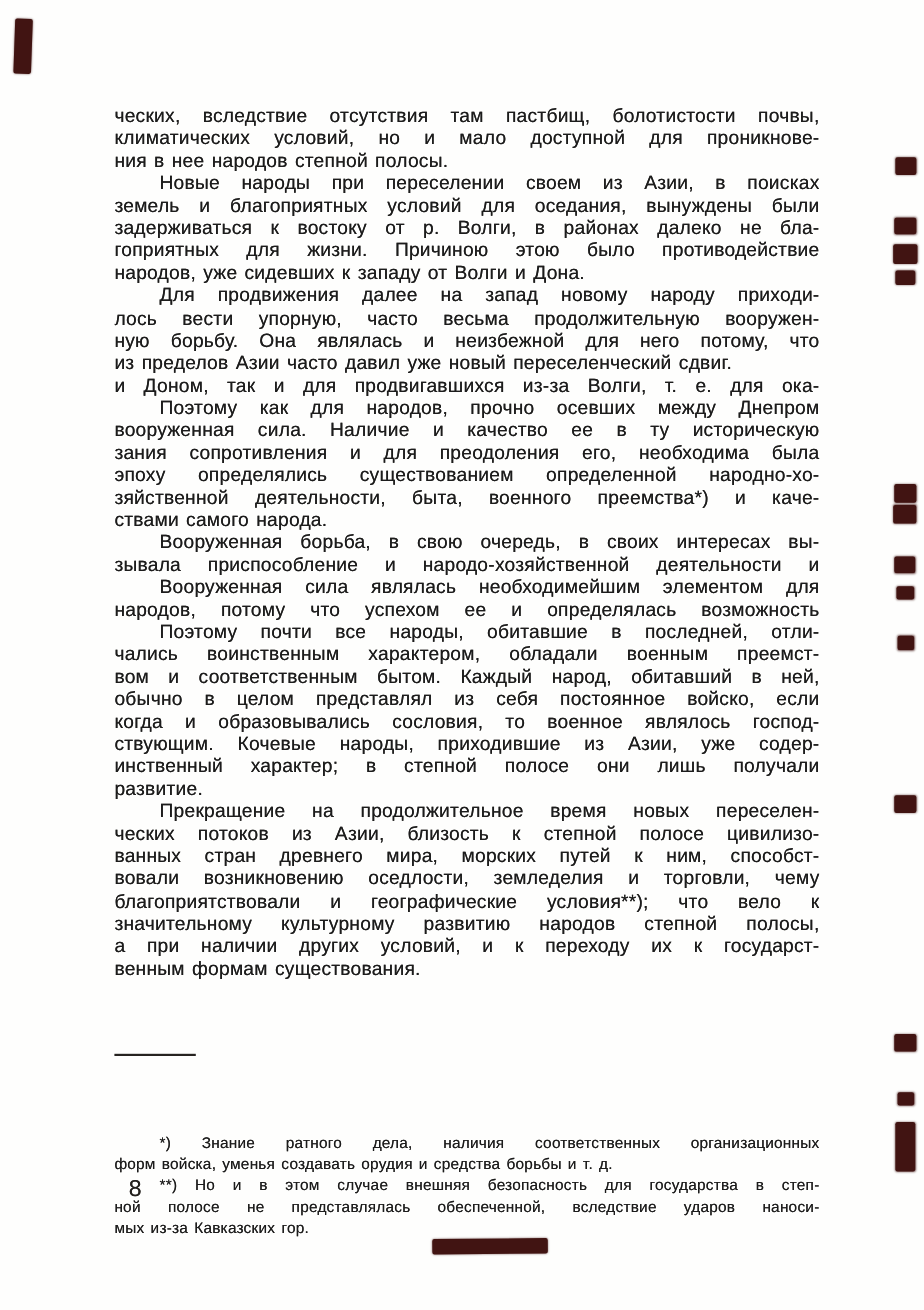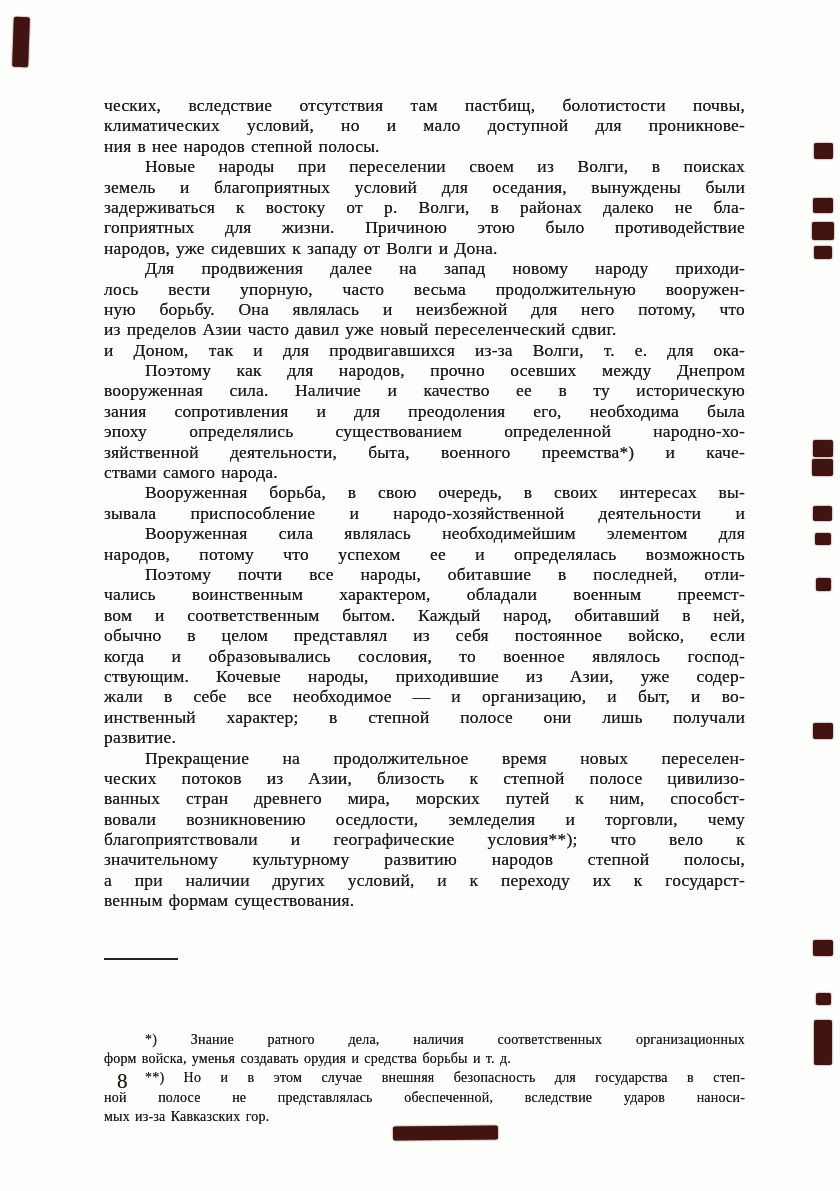--- a/index.html
+++ b/index.html
@@ -5,21 +5,21 @@
   html, body {
     margin: 0; padding: 0;
     width: 840px; height: 1191px;
     overflow: hidden;
     background: #ffffff;
   }
   .page {
     position: relative;
     width: 840px; height: 1191px;
     background: #fefefd;
-    font-family: Liberation Serif, serif;
+    font-family: Liberation Sans, sans-serif;
     color: #1c1c1c;
   }
   
   .text-block {
     position: absolute;
     left: 104px; top: 95px;
     width: 641px;
     font-size: 17.5px;
     letter-spacing: 0.2px;
     word-spacing: 1.5px;
@@ -84,21 +84,21 @@
 
 <div class="page">
 
   <div class="text-block">
       <div>
         <div class="ln j">ческих, вследствие отсутствия там пастбищ, болотистости почвы,</div>
         <div class="ln j">климатических условий, но и мало доступной для проникнове-</div>
         <div class="ln">ния в нее народов степной полосы.</div>
       </div>
       <div>
-        <div class="ln j ind">Новые народы при переселении своем из Волги, в поисках</div>
+        <div class="ln j ind">Новые народы при переселении своем из Азии, в поисках</div>
         <div class="ln j">земель и благоприятных условий для оседания, вынуждены были</div>
         <div class="ln j">задерживаться к востоку от р. Волги, в районах далеко не бла-</div>
         <div class="ln j">гоприятных для жизни. Причиною этою было противодействие</div>
         <div class="ln">народов, уже сидевших к западу от Волги и Дона.</div>
       </div>
       <div>
         <div class="ln j ind">Для продвижения далее на запад новому народу приходи-</div>
         <div class="ln j">лось вести упорную, часто весьма продолжительную вооружен-</div>
         <div class="ln j">ную борьбу. Она являлась и неизбежной для него потому, что</div>
         <div class="ln">из пределов Азии часто давил уже новый переселенческий сдвиг.</div>
@@ -120,21 +120,20 @@
         <div class="ln j ind">Вооруженная сила являлась необходимейшим элементом для</div>
         <div class="ln j">народов, потому что успехом ее и определялась возможность</div>
       </div>
       <div>
         <div class="ln j ind">Поэтому почти все народы, обитавшие в последней, отли-</div>
         <div class="ln j">чались воинственным характером, обладали военным преемст-</div>
         <div class="ln j">вом и соответственным бытом. Каждый народ, обитавший в ней,</div>
         <div class="ln j">обычно в целом представлял из себя постоянное войско, если</div>
         <div class="ln j">когда и образовывались сословия, то военное являлось господ-</div>
         <div class="ln j">ствующим. Кочевые народы, приходившие из Азии, уже содер-</div>
-        <div class="ln j">жали в себе все необходимое — и организацию, и быт, и во-</div>
         <div class="ln j">инственный характер; в степной полосе они лишь получали</div>
         <div class="ln">развитие.</div>
       </div>
       <div>
         <div class="ln j ind">Прекращение на продолжительное время новых переселен-</div>
         <div class="ln j">ческих потоков из Азии, близость к степной полосе цивилизо-</div>
         <div class="ln j">ванных стран древнего мира, морских путей к ним, способст-</div>
         <div class="ln j">вовали возникновению оседлости, земледелия и торговли, чему</div>
         <div class="ln j">благоприятствовали и географические условия**); что вело к</div>
         <div class="ln j">значительному культурному развитию народов степной полосы,</div>

